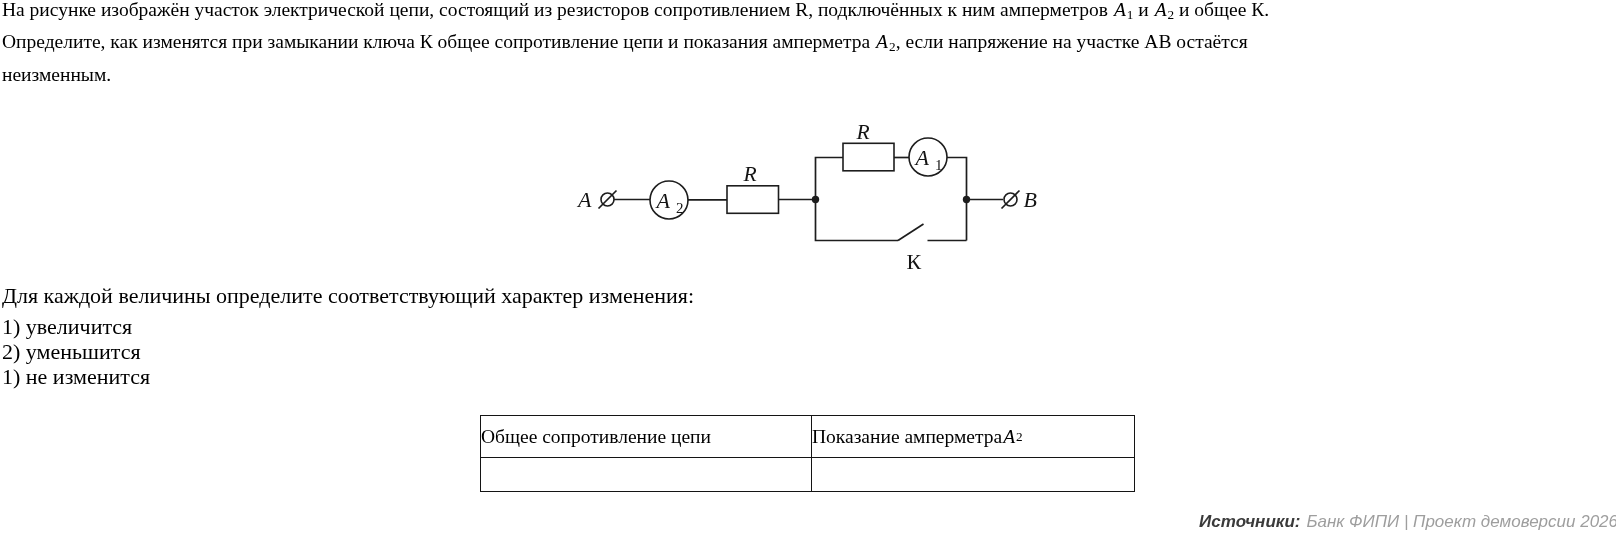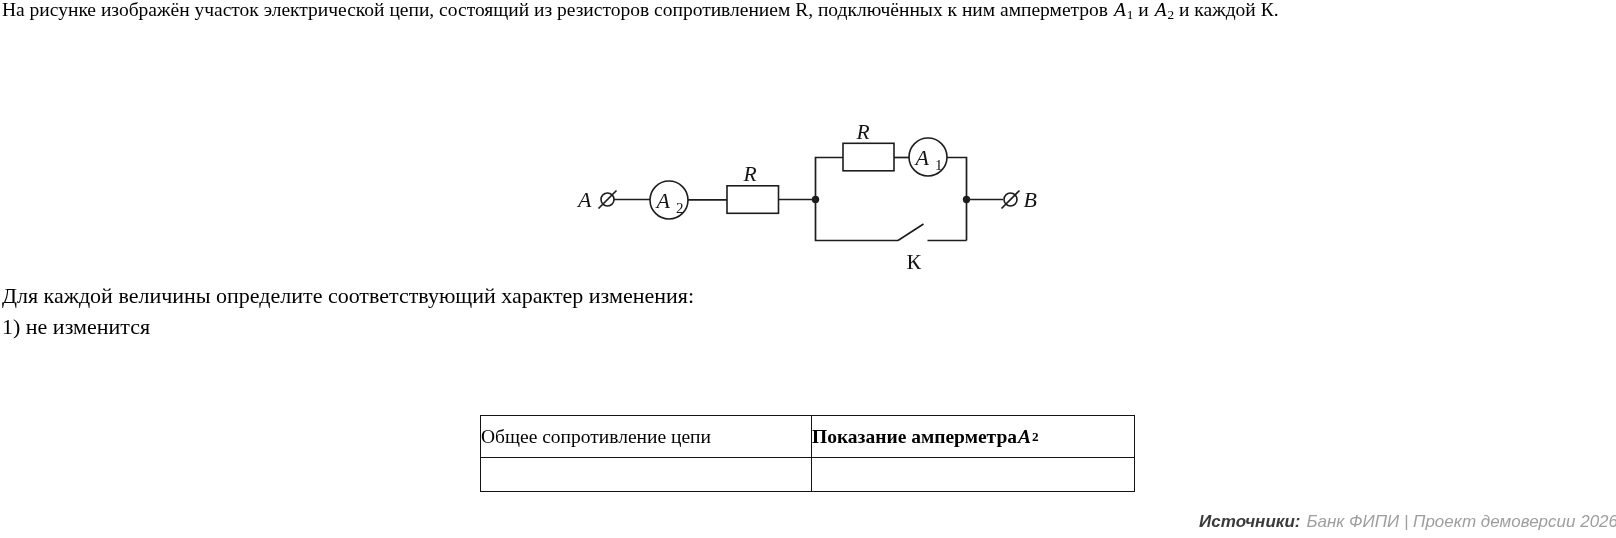--- a/index.html
+++ b/index.html
@@ -20,37 +20,39 @@
   .cw{stroke:#1d1d1d;stroke-width:1.7;fill:none;}
   .cbox{stroke:#1d1d1d;stroke-width:1.6;fill:#ffffff;}
   .cdot{fill:#1d1d1d;stroke:none;}
   .mi{font-style:italic;}
   .answer-table{
     position:absolute;left:480px;top:415px;
     display:grid;grid-template-columns:330px 323px;
     border:1.6px solid #141414;background:#ffffff;
   }
   .at-cell{background:#ffffff;}
-  .at-col2{border-left:1.6px solid #141414;font-weight:bold;}
+  .at-col2{border-left:1.6px solid #141414;}
   .at-row2{border-top:1.6px solid #141414;}
   .header-cell{height:41px;display:flex;align-items:center;font-size:19.5px;}
   .answer-cell{height:33px;}
   .source{
     position:absolute;top:512px;right:-2px;
     font-family:"Liberation Sans", sans-serif;
     font-style:italic;font-size:17px;white-space:nowrap;
   }
   .source .label{font-weight:700;color:#3b3b3b;}
   .source .value{color:#9e9e9e;margin-left:6px;}
 </style>
 </head>
 <body>
 
 <div class="para1">
-  <div class="line"><span>На рисунке изображён участок электрической цепи, состоящий из резисторов сопротивлением R, подключённых к ним амперметров </span><span class="seg-i">A</span><span class="seg-sub">1</span><span> и </span><span class="seg-i">A</span><span class="seg-sub">2</span><span> и каждой К.</span></div>
+  <div class="line"><span>На рисунке изображён участок электрической цепи, состоящий из резисторов сопротивлением R, подключённых к ним амперметров </span><span class="seg-i">A</span><span class="seg-sub">1</span><span> и </span><span class="seg-i">A</span><span class="seg-sub">2</span><span> и общее К.</span></div>
+  <div class="line"><span>Определите, как изменятся при замыкании ключа К общее сопротивление цепи и показания амперметра </span><span class="seg-i">A</span><span class="seg-sub">2</span><span>, если напряжение на участке АВ остаётся</span></div>
+  <div class="line"><span>неизменным.</span></div>
 </div>
 
 <svg class="circuit" viewBox="555 100 500 180">
 
   <text x="578" y="207" font-size="22" class="mi">A</text>
   <g>
     <circle class="cbox" cx="607.5" cy="199.5" r="6.5"></circle>
     <line class="cw" x1="598.5" y1="208.5" x2="616.5" y2="190.5"></line>
   </g>
 
@@ -98,20 +100,22 @@
   <line class="cw" x1="970" y1="199.5" x2="1003" y2="199.5"></line>
   <g>
     <circle class="cbox" cx="1010.5" cy="199.5" r="6.5"></circle>
     <line class="cw" x1="1001.5" y1="208.5" x2="1019.5" y2="190.5"></line>
   </g>
   <text x="1023.5" y="207" font-size="22" class="mi">B</text>
 </svg>
 
 <div class="task">
   <div class="line intro">Для каждой величины определите соответствующий характер изменения:</div>
+  <div class="line">1) увеличится</div>
+  <div class="line">2) уменьшится</div>
   <div class="line">1) не изменится</div>
 </div>
 
 <div class="answer-table">
   <div class="at-cell header-cell">
       <span>Общее сопротивление цепи</span>
     </div>
   <div class="at-cell at-col2 header-cell">
       <span>Показание амперметра </span>
       <span class="seg-i">A</span>

